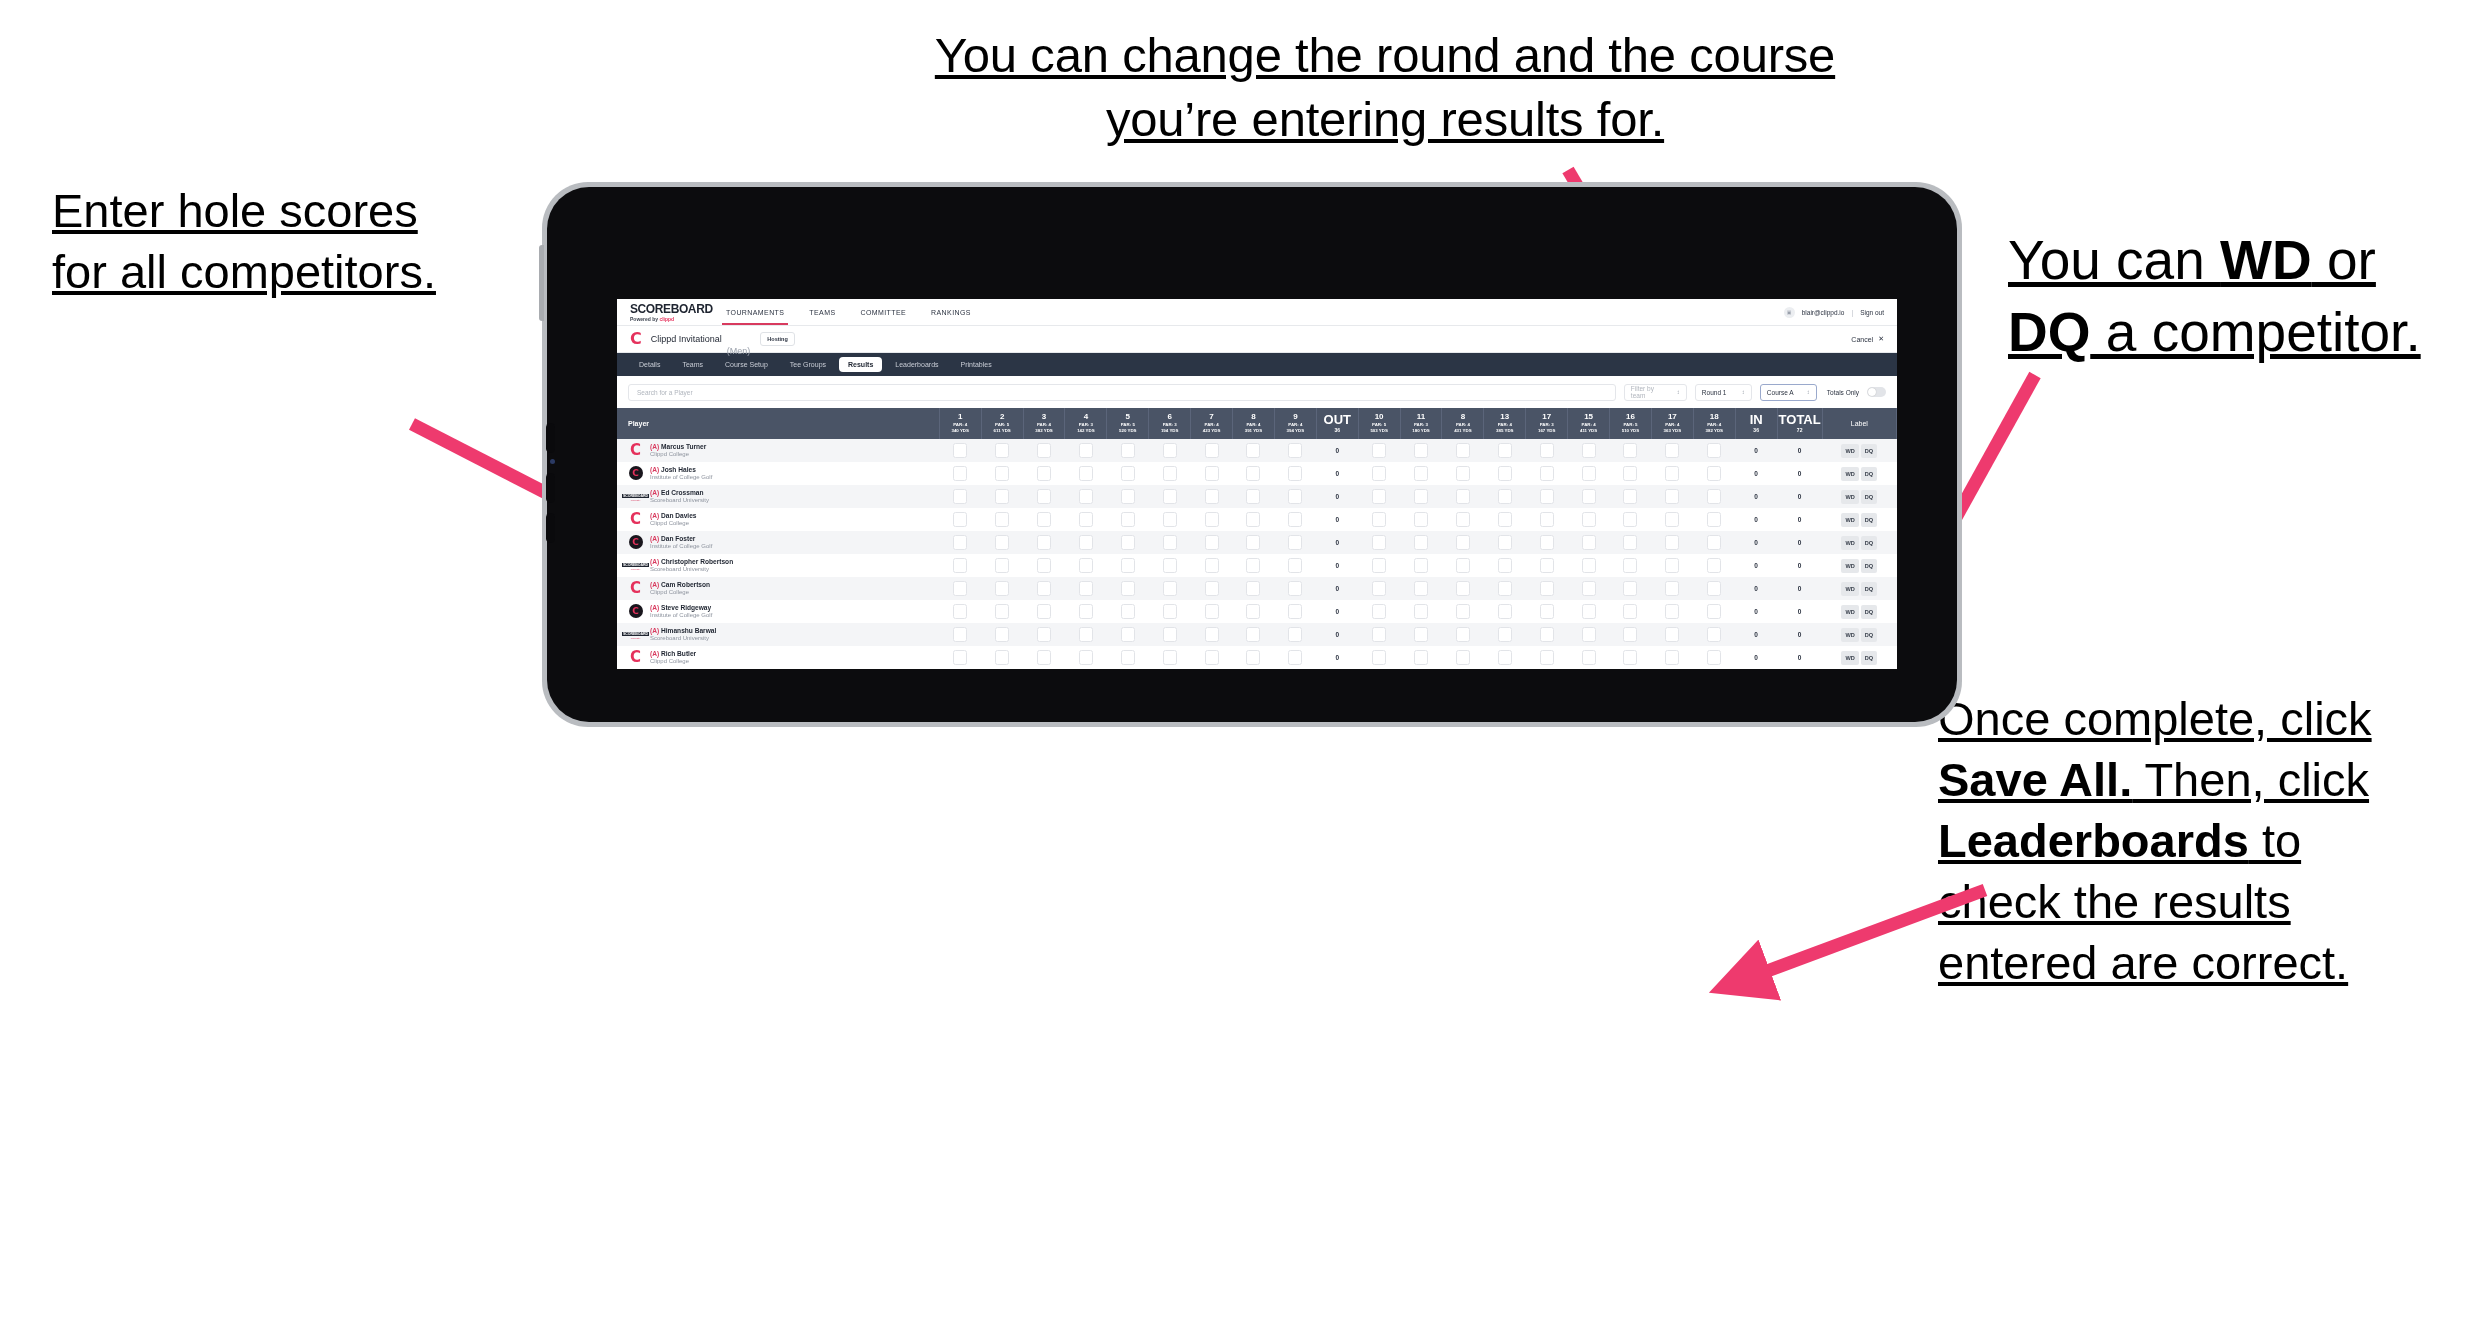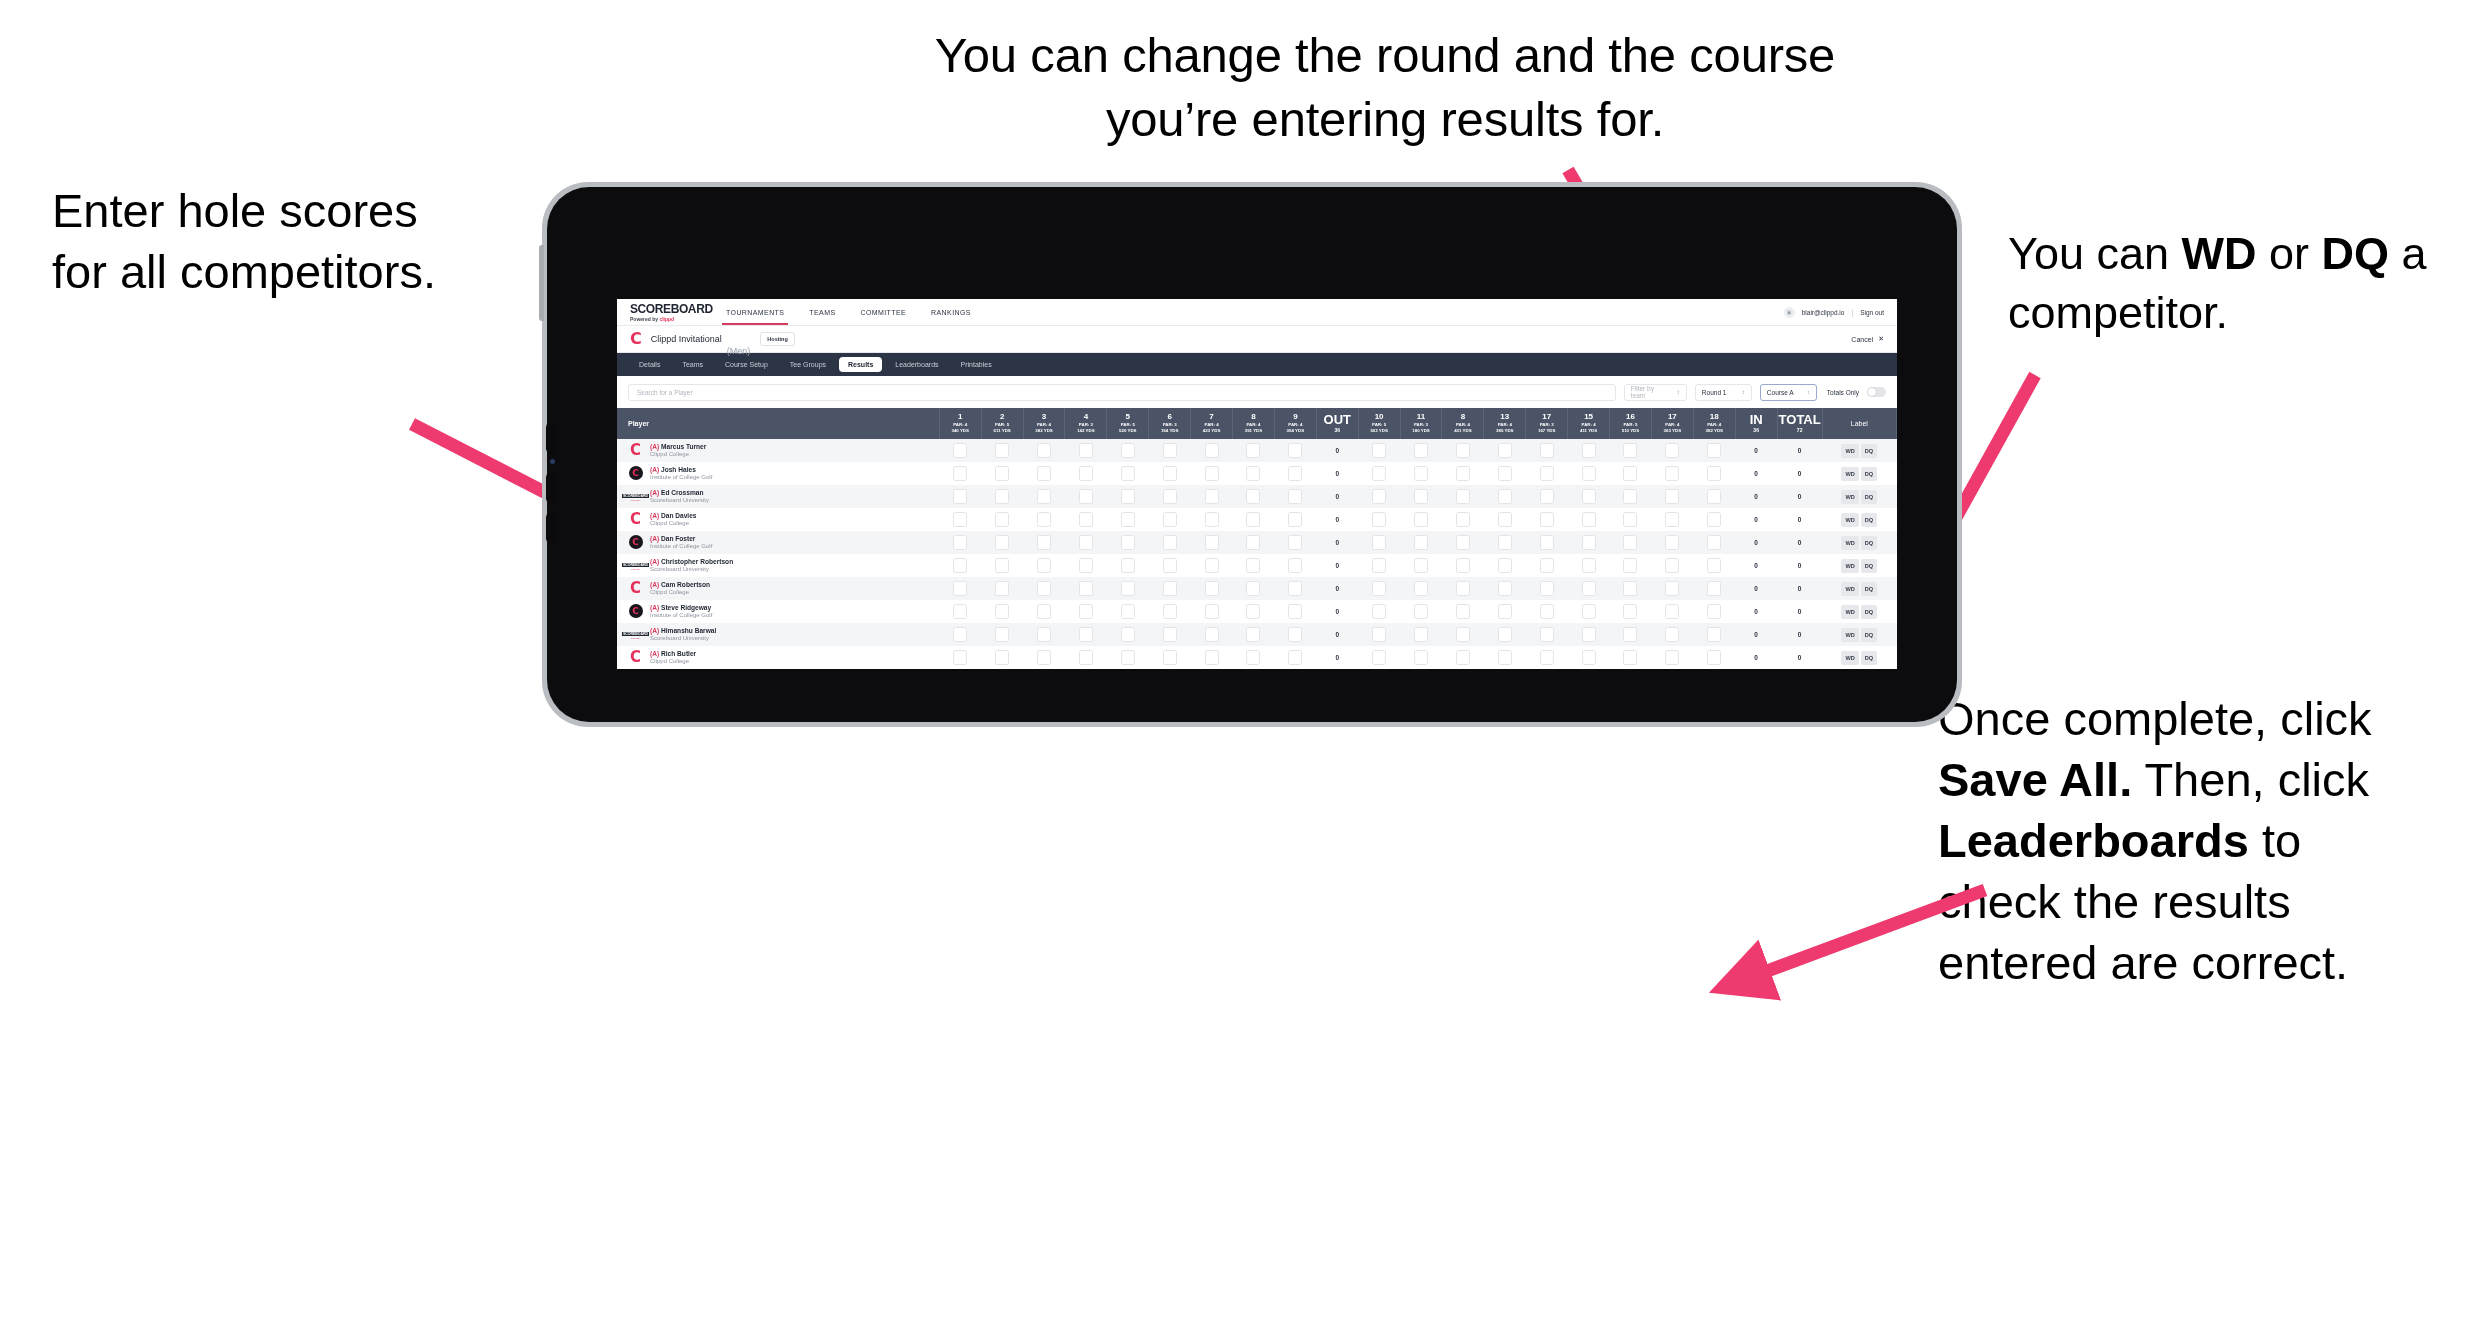--- a/index.html
+++ b/index.html
@@ -10,37 +10,38 @@
     position: relative;
     overflow: hidden;
   }
 
   
   .annot {
     position: absolute;
     color: #000000;
     line-height: 1.30;
     font-family: "Liberation Sans", sans-serif;
+    text-decoration: underline;
   }
   .annot b { font-weight: bold; }
 
   #annot-top {
     left: 905px; top: 24px; width: 960px;
     font-size: 49px;
     font-stretch: condensed;
     text-align: center;
     letter-spacing: -0.2px;
   }
   #annot-left {
     left: 52px; top: 180px; width: 400px;
     font-size: 47px;
   }
   #annot-wddq {
     left: 2008px; top: 225px; width: 460px;
-    font-size: 45px;
+    font-size: 55px;
   }
   #annot-save {
     left: 1938px; top: 688px; width: 480px;
     font-size: 47px;
   }
 
   
   .arrow-svg { position: absolute; overflow: visible; pointer-events: none; }
 
   

